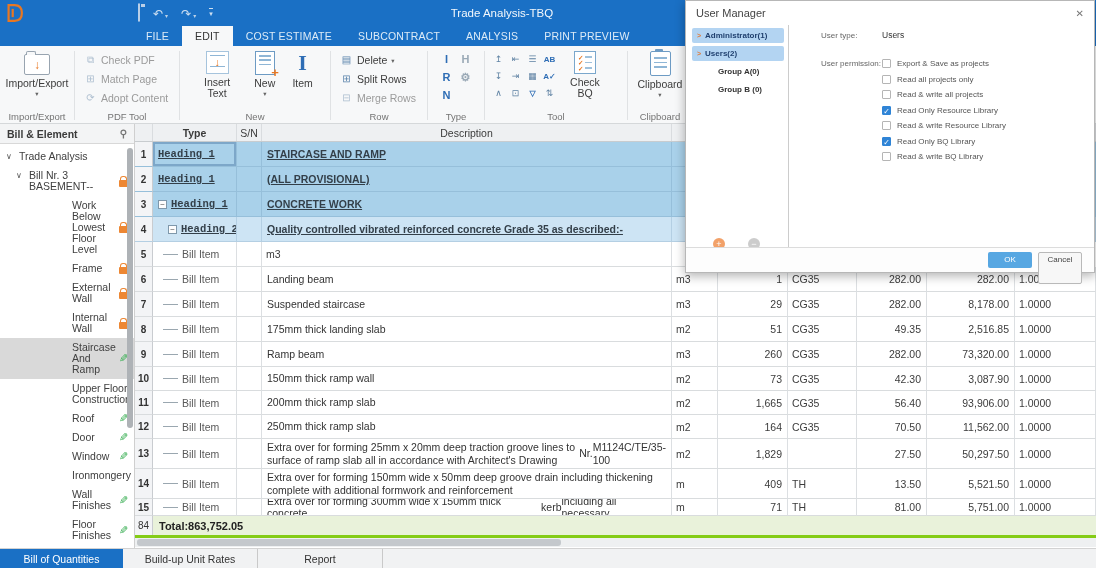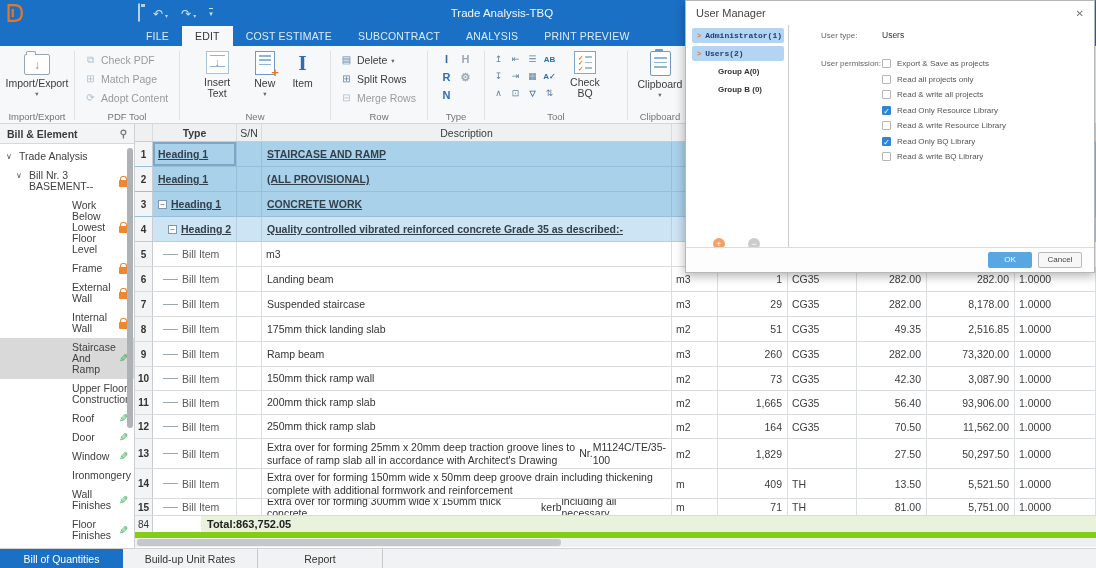--- a/index.html
+++ b/index.html
@@ -110,32 +110,32 @@
   #tbody .trow:nth-child(13),#tbody .trow:nth-child(14){height:30px;}
   #tbody .trow:nth-child(15){height:17px;}
   .h1 .c{background:#a9d1ea;border-right-color:#96bfda;border-bottom-color:#96bfda;}
   .h2 .c{background:#cde4f4;border-right-color:#b4cfe3;border-bottom-color:#b4cfe3;}
   .trow .cnum{background:#f3f4f6;justify-content:center;font-size:10px;color:#333;font-weight:bold;
     border-right:1px solid #c9ccd0;}
   .ctype{padding-left:5px;font-size:10.5px;}
   .h2 .ctype{padding-left:15px;}
   .item .ctype{padding-left:10px;color:#5a5a5a;}
   .tlab{white-space:nowrap;}
-  .h1 .tlab,.h2 .tlab{font-weight:bold;text-decoration:underline;color:#333f49;}
+  .h1 .tlab,.h2 .tlab{font-weight:bold;text-decoration:underline;color:#333f49;font-family:Liberation Mono, monospace;}
   .colbox{flex:none;width:9px;height:9px;border:1px solid #7f98ab;background:#fdfdfd;color:#555;
     font-size:8px;line-height:7px;text-align:center;margin-right:4px;box-sizing:border-box;}
   .conn{flex:none;width:15px;height:1px;background:#9aa7b0;margin-right:4px;}
   .cdesc{padding:1px 5px;font-size:10.5px;color:#333;line-height:12.5px;}
   .h1 .cdesc,.h2 .cdesc{font-weight:bold;text-decoration:underline;color:#333f49;}
   .cunit,.ccode,.cfac{padding-left:4px;font-size:10.5px;color:#3c3c3c;}
   .cqty,.crate,.camt{justify-content:flex-end;padding-right:5px;font-size:10.5px;color:#3c3c3c;}
   .csn{justify-content:center;}
   .focus{box-shadow:inset 0 0 0 2px #7da7c9;}
   .sq{text-decoration-style:wavy;text-decoration-color:#d23f31;}
-  #totalrow{display:grid;grid-template-columns:18px 1fr;height:22px;border-bottom:6px solid #84cc16;box-sizing:border-box;gap:48px;}
+  #totalrow{display:grid;grid-template-columns:18px 1fr;height:22px;border-bottom:3px solid #84cc16;box-sizing:border-box;}
   #totalrow .tn{background:#f3f4f6;display:flex;align-items:center;justify-content:center;
     font-size:10px;color:#333;border-right:1px solid #c9ccd0;}
   #totalrow .tl{background:#e9f2da;display:flex;align-items:center;padding-left:6px;
     font-weight:bold;font-size:11px;color:#222;}
   #hscroll{height:9px;background:#eef0f1;position:relative;}
   #hthumb{position:absolute;left:2px;top:1px;width:424px;height:7px;background:#c4c8cc;border-radius:3px;}
 
   
   #bottombar{position:absolute;left:0;top:548px;width:1096px;height:20px;background:#f1f2f3;
     border-top:1px solid #d2d2d2;box-sizing:border-box;display:flex;}
@@ -147,38 +147,38 @@
 
   
   #dialog{position:absolute;left:685px;top:0;width:410px;height:273px;background:#fff;
     border:1px solid #b7b7b7;box-shadow:0 3px 10px rgba(0,0,0,.3);z-index:10;box-sizing:border-box;}
   .dhead{height:24px;display:flex;align-items:center;padding:0 10px;font-size:11px;color:#444;}
   .dclose{margin-left:auto;color:#777;font-size:10px;}
   .dtreepanel{position:absolute;left:0;top:24px;width:102px;bottom:24px;border-right:1px solid #ccc;}
   .dtree{display:flex;align-items:center;height:15px;margin:3px 4px 3px 6px;padding-left:5px;
     font-size:8px;font-weight:bold;color:#1f3f6e;border-radius:2px;white-space:nowrap;overflow:hidden;}
   .dtree.lv1{padding-left:26px;color:#333;}
-  .dtree.hl{background:#b3d4f2;font-family:Liberation Mono, monospace;}
+  .dtree.hl{background:#b3d4f2;}
   .dchev{color:#e07b39;font-size:7px;margin-right:4px;font-weight:bold;}
   .circ{position:absolute;top:237px;width:12px;height:12px;border-radius:50%;color:#fff;
     font-size:9px;line-height:12px;text-align:center;}
   .circ.plus{left:27px;background:#f2a169;}
   .circ.minus{left:62px;background:#cccccc;}
   .utlabel{position:absolute;left:135px;top:30px;font-size:8px;color:#666;}
   .utvalue{position:absolute;left:196px;top:29px;font-size:8.5px;color:#333;}
   .uplabel{position:absolute;left:135px;top:58px;font-size:8px;color:#666;}
   #permlist{position:absolute;left:196px;top:55px;}
   .perm{display:flex;align-items:center;height:15.5px;font-size:8px;color:#555;white-space:nowrap;}
   .cb{flex:none;width:9px;height:9px;border:1px solid #b5b5b5;background:#fff;font-size:8px;
     line-height:9px;color:#fff;text-align:center;margin-right:6px;border-radius:1px;box-sizing:border-box;}
   .cb.on{background:#2f84d6;border-color:#2f84d6;}
   .dfoot{position:absolute;left:0;right:0;bottom:0;height:24px;border-top:1px solid #dcdcdc;background:#fdfdfd;}
   .okbtn{position:absolute;right:62px;top:4px;width:44px;height:16px;background:#57a7e2;color:#fff;
     font-size:8px;text-align:center;line-height:16px;border-radius:2px;}
-  .cancelbtn{position:absolute;right:12px;top:4px;width:44px;height:16px;background:#f7f7f7;
+  .cancelbtn{position:absolute;right:12px;top:4px;width:44px;height:32px;background:#f7f7f7;
     border:1px solid #b9b9b9;color:#444;font-size:8px;text-align:center;line-height:14px;border-radius:2px;box-sizing:border-box;}
 </style>
 </head>
 <body>
 
 <div id="app">
 
   <div id="titlebar">
     <svg id="logo" viewBox="0 0 24 24">
       <path d="M5 3.5 h6.5 c5 0 8 3.2 8 8.5 s-3 8.5-8 8.5 H5 z" fill="none" stroke="#e87722" stroke-width="2.4"></path>

